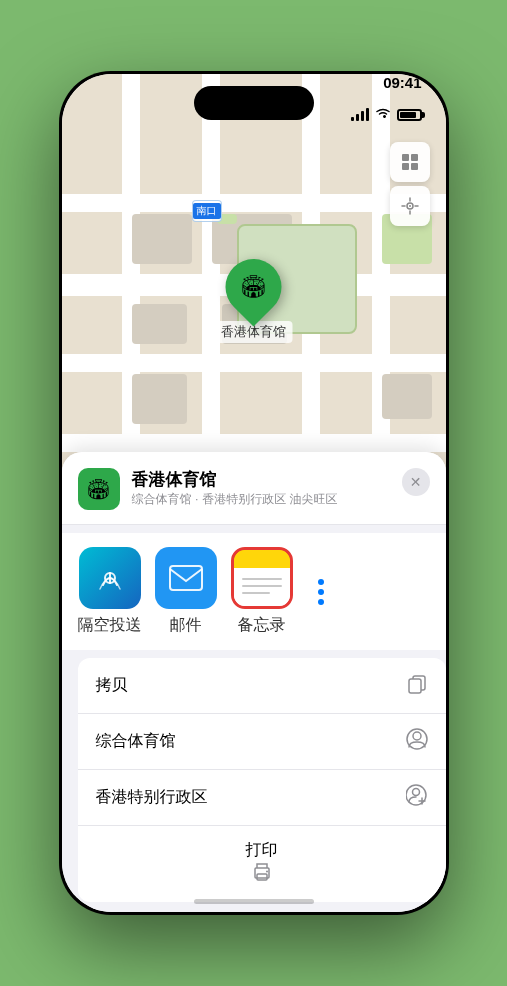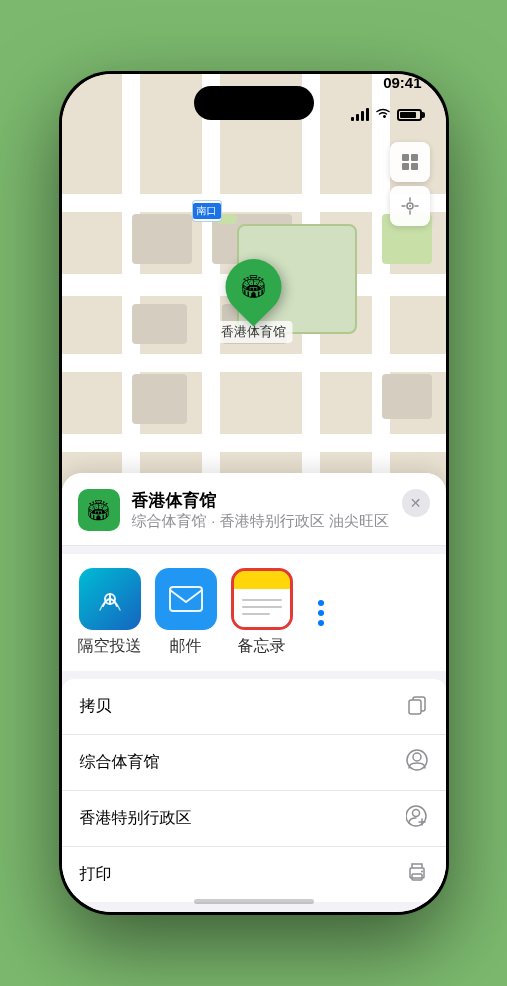--- a/index.html
+++ b/index.html
@@ -283,21 +283,21 @@
       flex: 1;
     }
 
     .venue-name {
       font-size: 17px;
       font-weight: 600;
       color: #000;
     }
 
     .venue-subtitle {
-      font-size: 15px;
+      font-size: 12px;
       color: #8e8e93;
       margin-top: 0;
     }
 
     .close-btn {
       width: 28px;
       height: 28px;
       background: #e5e5ea;
       border-radius: 50%;
       display: flex;
@@ -384,33 +384,34 @@
       height: 6px;
       background: #007aff;
       border-radius: 50%;
     }
 
     
     .action-list {
       background: #fff;
       margin-top: 8px;
       border-radius: 12px;
-      margin: 8px 0 0 0;
+      margin: 8px 0 0 16px;
     }
 
     .action-item {
       display: flex;
       align-items: center;
       justify-content: space-between;
       padding: 14px 18px;
       border-bottom: 1px solid #e5e5ea;
     }
 
     .action-item:last-child {
       border-bottom: none;
+      flex-direction: column;
     }
 
     .action-label {
       font-size: 16px;
       color: #000;
     }
 
     .action-icon {
       font-size: 20px;
       color: #8e8e93;

